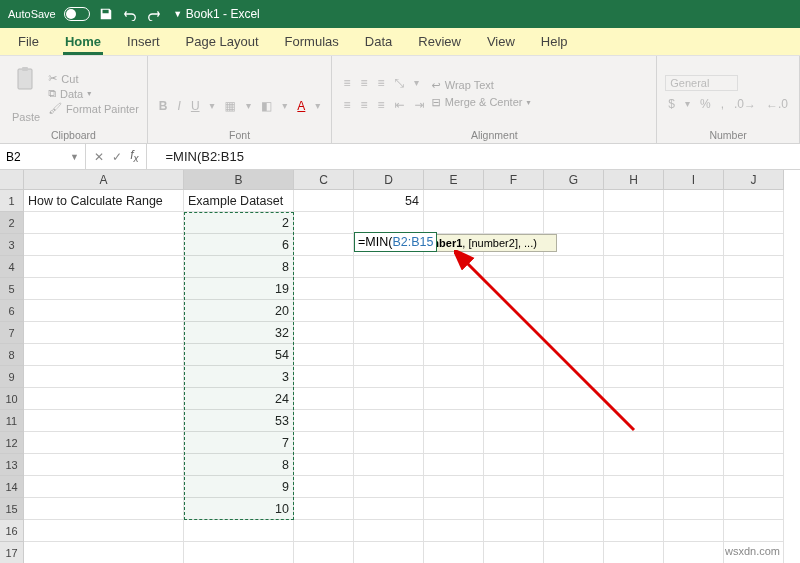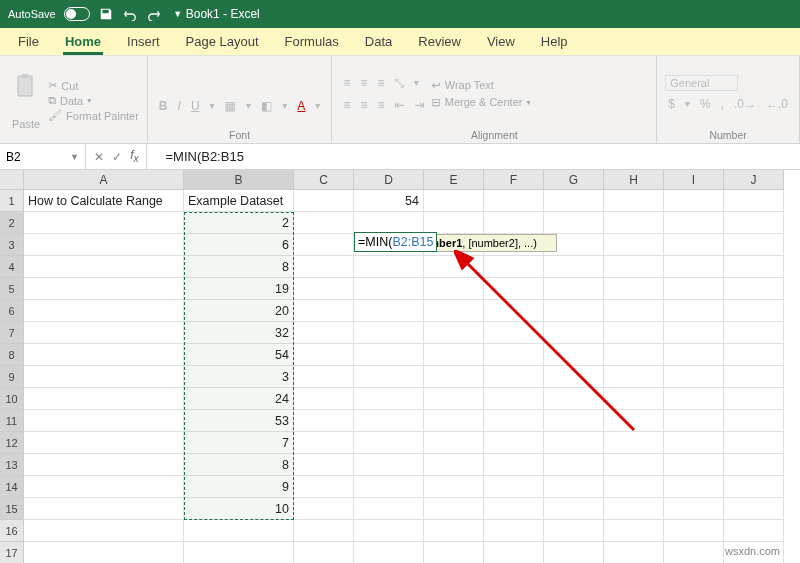--- a/index.html
+++ b/index.html
@@ -129,20 +129,21 @@
             <span>⧉</span>
             <span>Data</span>
             <span style="font-size:8px;">▾</span>
           </div>
         <div>
             <span>🖌</span>
             <span>Format Painter</span>
           </div>
       </div>
     </div>
+    <div class="group-label">Clipboard</div>
   </div>
 
   <div class="group">
     <div class="group-body">
       <div class="font-toolbar">
         <div class="row-icons" style="height:20px;"></div>
         <div class="row-icons">
           <span class="ghost-btn" style="font-weight:bold;">B</span>
           <span class="ghost-btn" style="font-style:italic;">I</span>
           <span class="ghost-btn" style="text-decoration:underline;">U</span>

